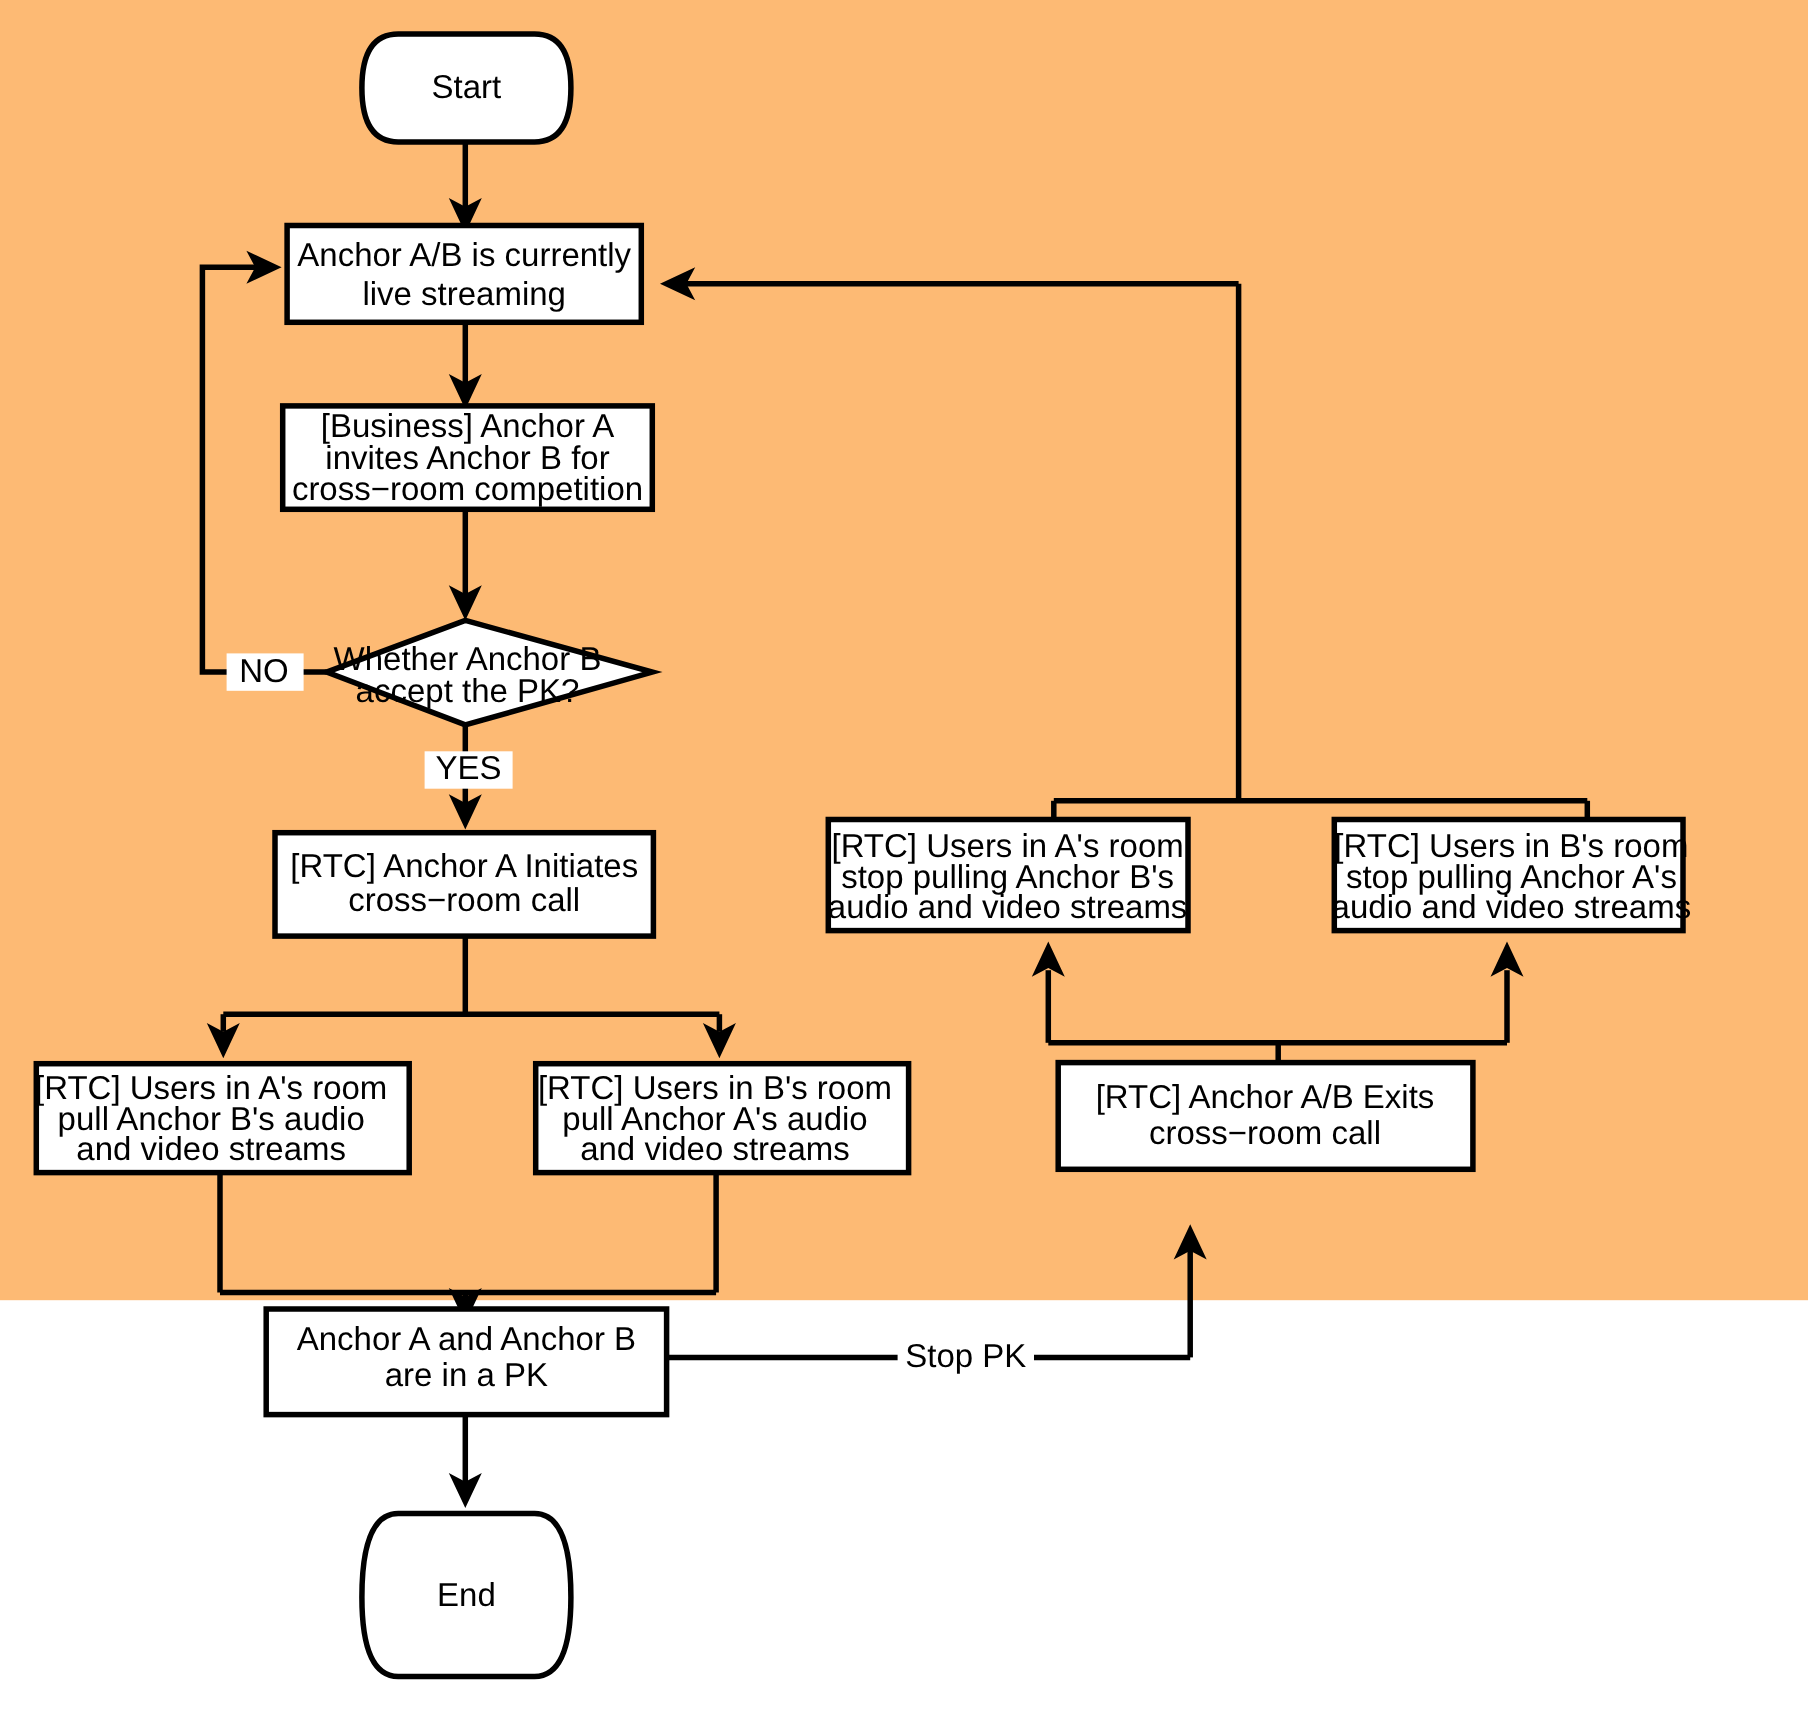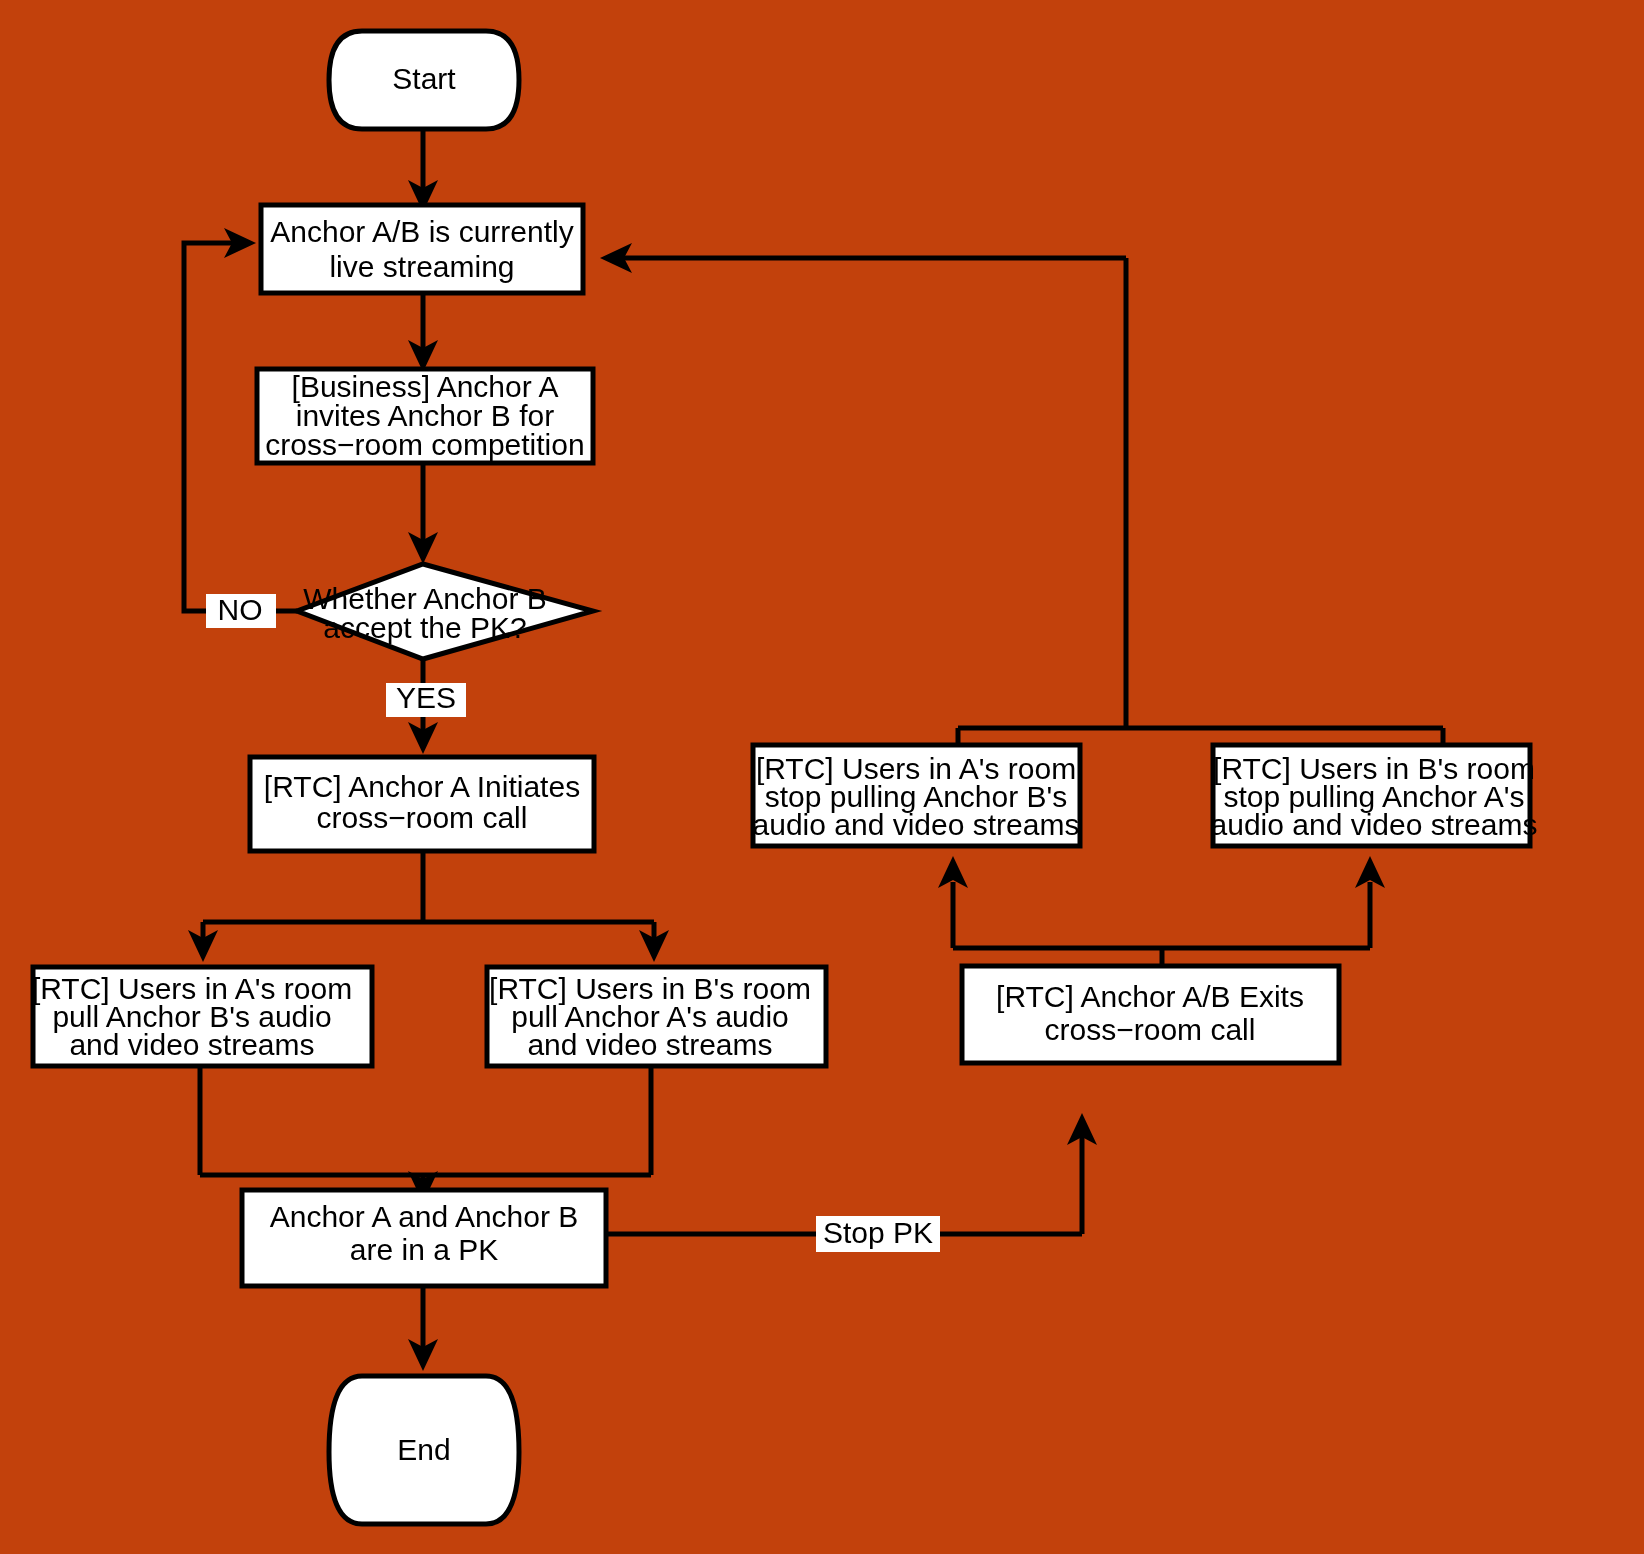--- a/index.html
+++ b/index.html
@@ -9,22 +9,22 @@
   }
   body {
     width: 1644px;
     height: 1554px;
     font-family: "Liberation Sans", sans-serif;
     overflow: hidden;
   }
   #flowchart-root {
     position: relative;
     width: 1644px;
-    height: 1554px;
-    background: #c2410c;
+    height: 1182px;
+    background: #fdba74;
   }
   svg#flow-svg {
     display: block;
     width: 1644px;
     height: 1554px;
   }
   .shape-outline {
     fill: #ffffff;
     stroke: #000000;
     stroke-width: 5;

